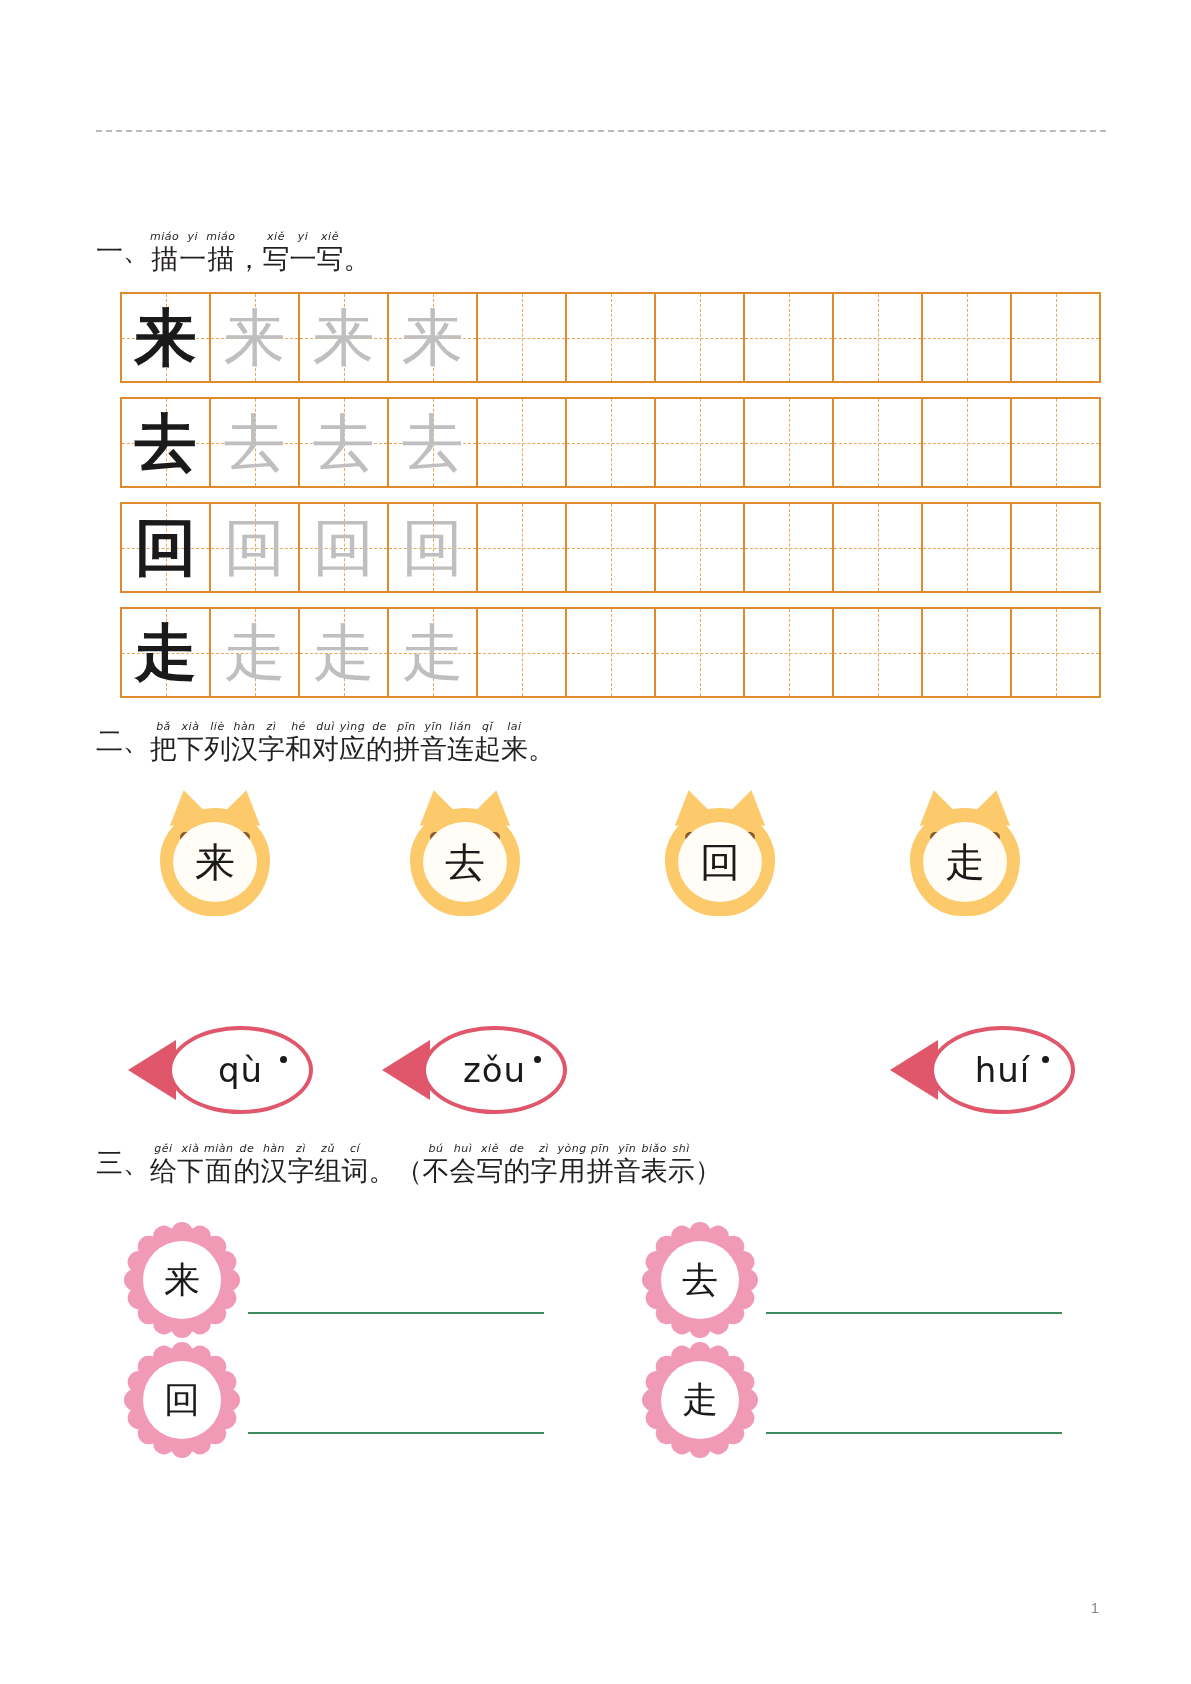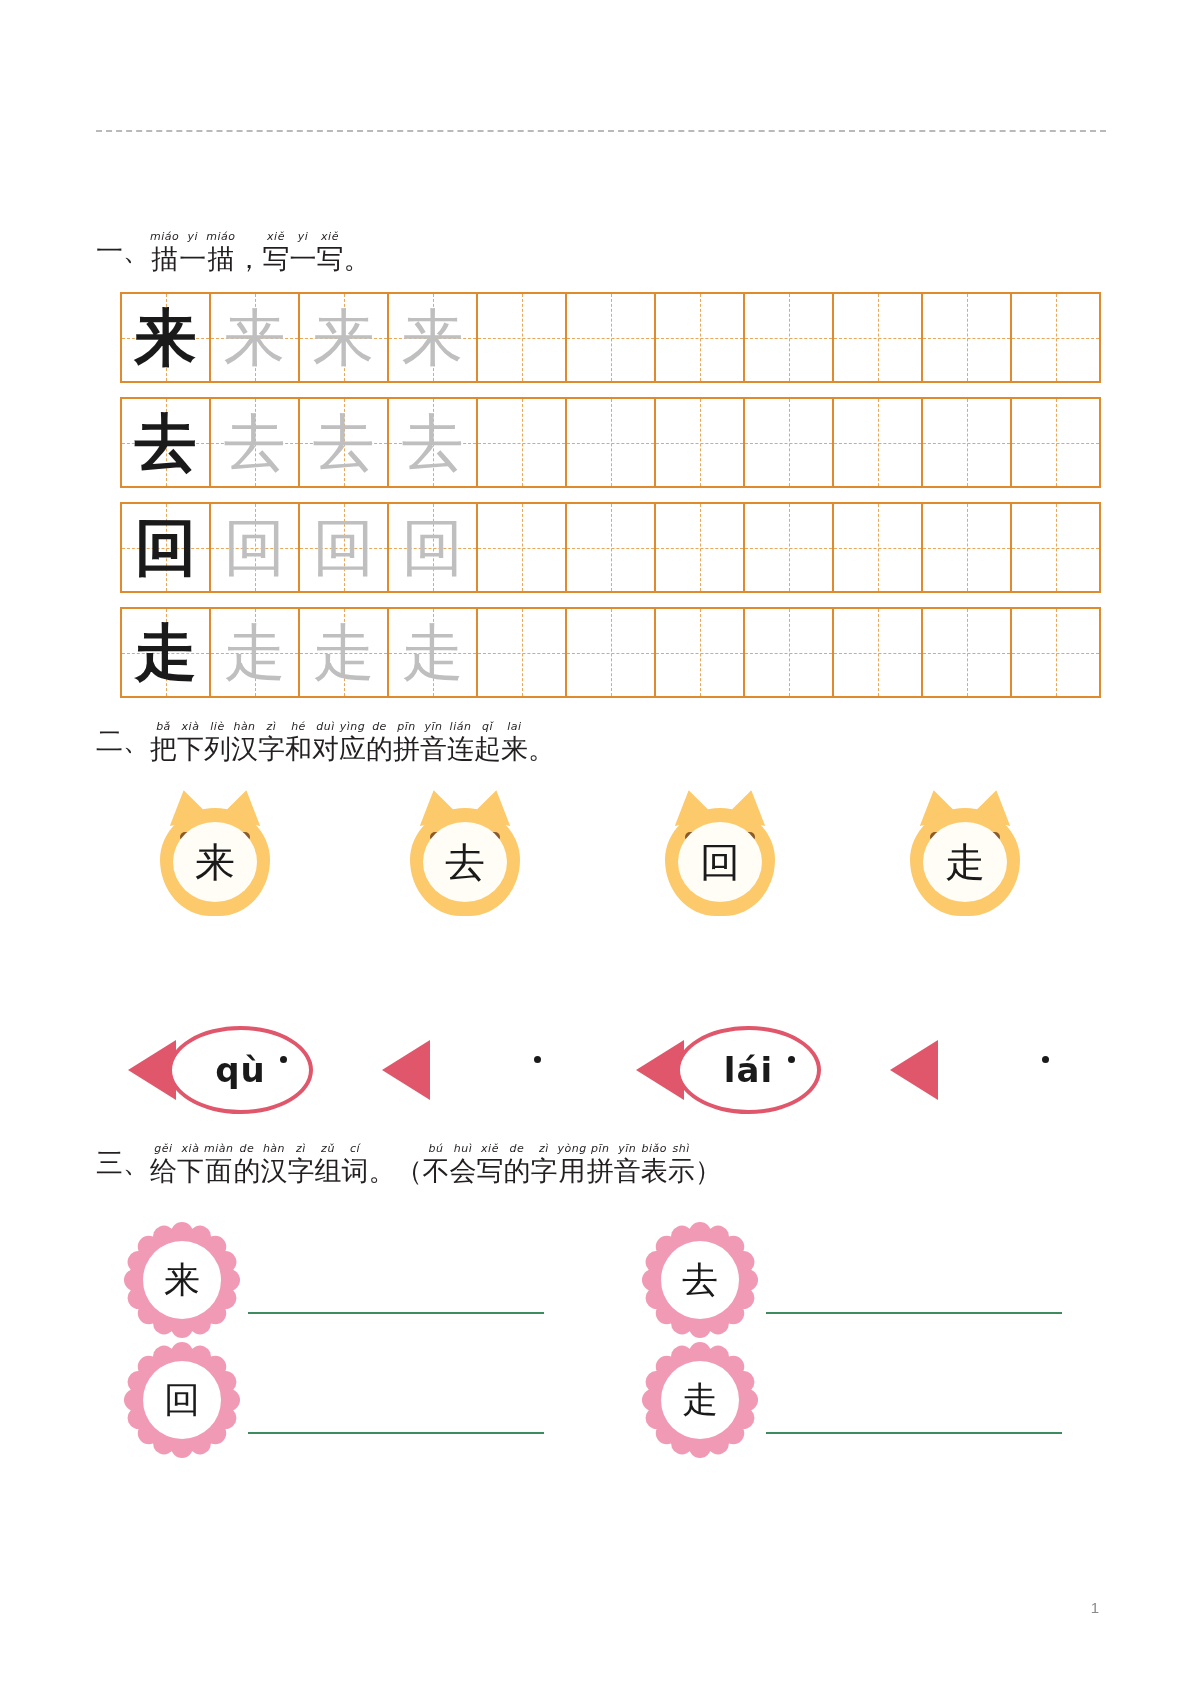--- a/index.html
+++ b/index.html
@@ -581,41 +581,40 @@
           <div class="brow l"></div>
           <div class="brow r"></div>
           <div class="nose"></div>
         </div>
         <div class="face">
           <span>走</span>
         </div>
       </div>
     </div>
 
-  <div class="fish-row" id="fish-row" style="top: 1022px; font-weight: bold;">
+  <div class="fish-row" id="fish-row" style="top: 1022px;">
       <div class="fish" style="left: 8px;">
         <div class="tail"></div>
         <div class="body">
           <span>qù</span>
         </div>
         <div class="eye"></div>
       </div>
       <div class="fish" style="left: 262px;">
         <div class="tail"></div>
+        <div class="body">
+          <span>zǒu</span>
+        </div>
         <div class="eye"></div>
       </div>
-      <div class="fish" style="left: 516px;">
+      <div class="fish" style="left: 770px;">
         <div class="tail"></div>
         <div class="body">
-          <span>lái</span>
-        </div>
-        <div class="eye"></div>
-      </div>
-      <div class="fish" style="left: 770px;">
-        <div class="tail"></div>
+          <span>huí</span>
+        </div>
         <div class="eye"></div>
       </div>
     </div>
 
   <div class="section" style="top: 1140px;">
     <div class="sec-head" id="sec3-head"><span class="sec-num">三、</span><span class="ruby"><span class="py">gěi</span><span class="hz">给</span></span><span class="ruby"><span class="py">xià</span><span class="hz">下</span></span><span class="ruby"><span class="py">miàn</span><span class="hz">面</span></span><span class="ruby"><span class="py">de</span><span class="hz">的</span></span><span class="ruby"><span class="py">hàn</span><span class="hz">汉</span></span><span class="ruby"><span class="py">zì</span><span class="hz">字</span></span><span class="ruby"><span class="py">zǔ</span><span class="hz">组</span></span><span class="ruby"><span class="py">cí</span><span class="hz">词</span></span><span class="plain">。（</span><span class="ruby"><span class="py">bú</span><span class="hz">不</span></span><span class="ruby"><span class="py">huì</span><span class="hz">会</span></span><span class="ruby"><span class="py">xiě</span><span class="hz">写</span></span><span class="ruby"><span class="py">de</span><span class="hz">的</span></span><span class="ruby"><span class="py">zì</span><span class="hz">字</span></span><span class="ruby"><span class="py">yòng</span><span class="hz">用</span></span><span class="ruby"><span class="py">pīn</span><span class="hz">拼</span></span><span class="ruby"><span class="py">yīn</span><span class="hz">音</span></span><span class="ruby"><span class="py">biǎo</span><span class="hz">表</span></span><span class="ruby"><span class="py">shì</span><span class="hz">示</span></span><span class="plain">）</span></div>
   </div>
 
   <div id="flower-area">
       <div class="flower-item" style="left: 130px; top: 1228px;">

